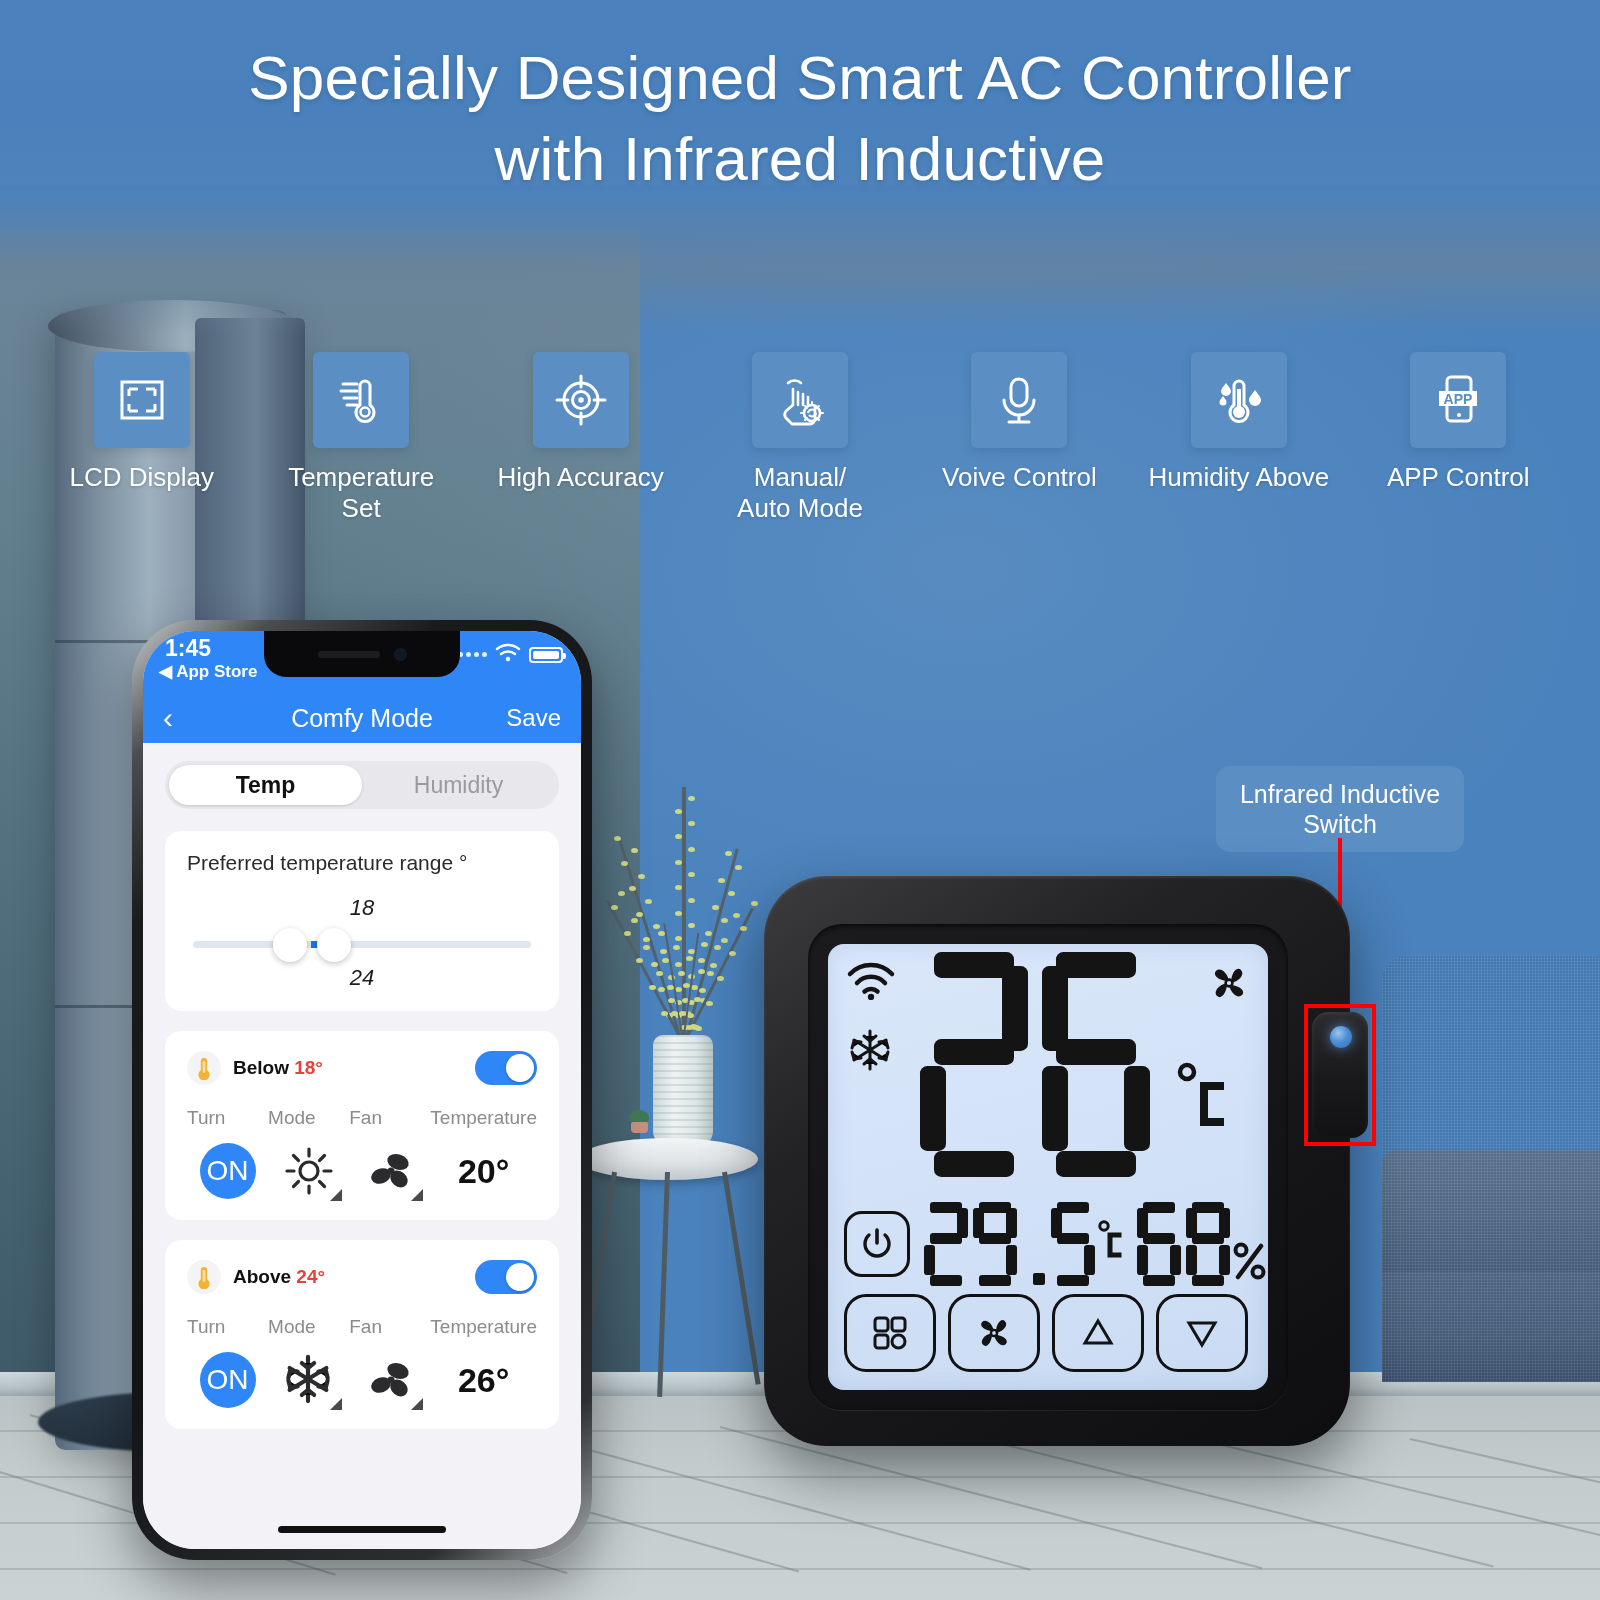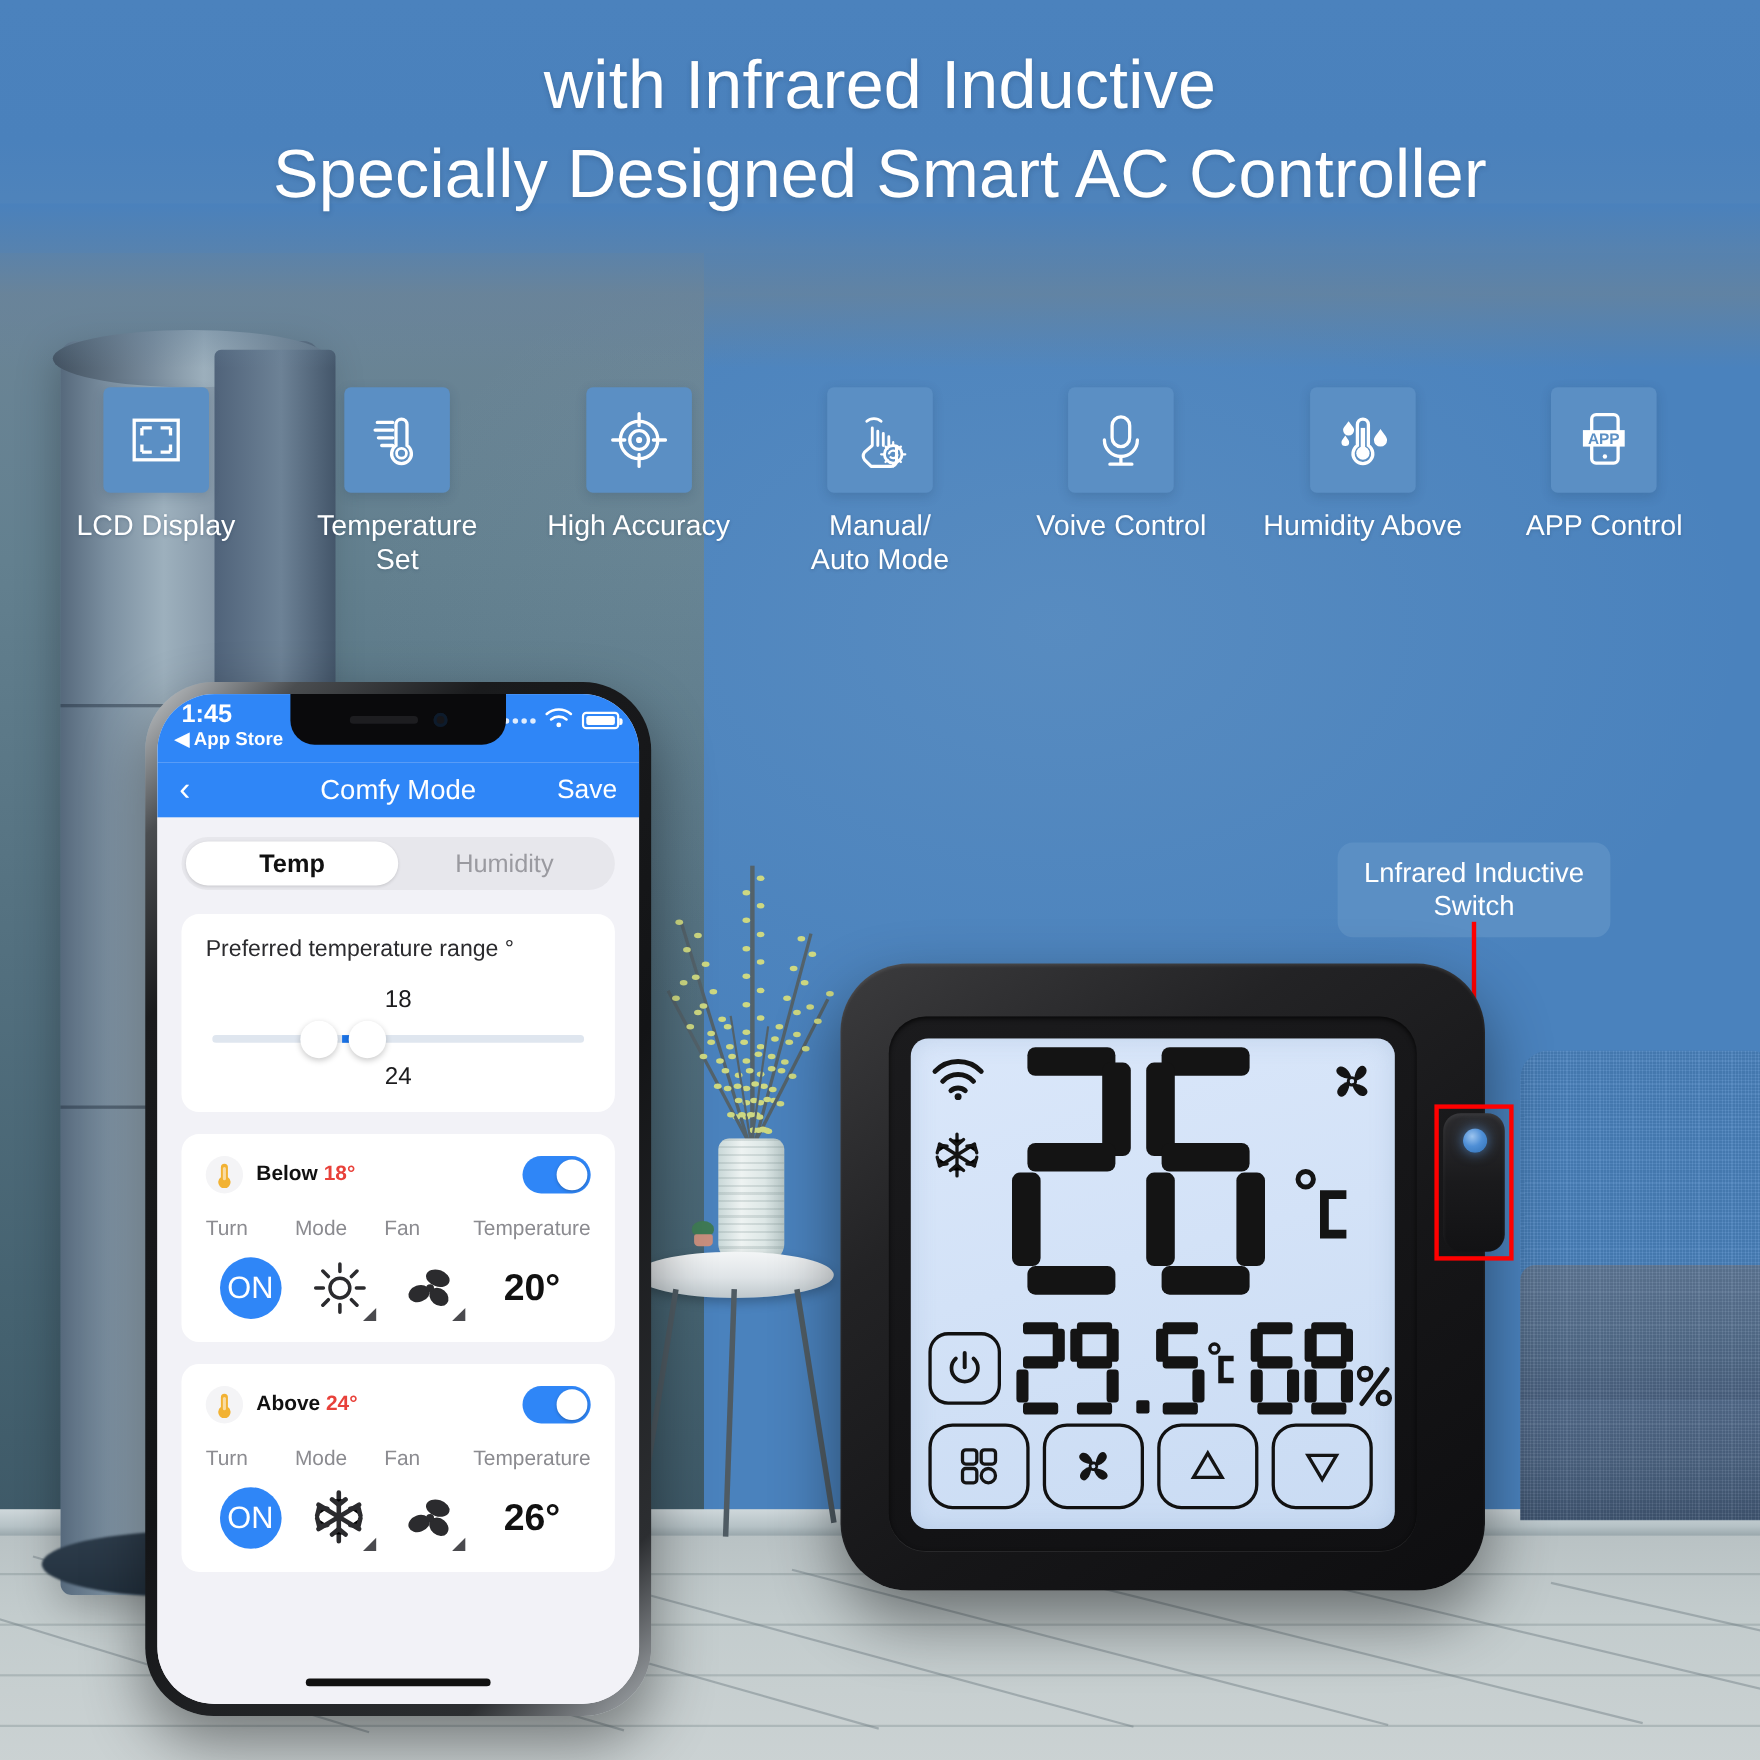--- a/index.html
+++ b/index.html
@@ -262,21 +262,21 @@
   }
   .seg-item{
     flex:1; display:flex; align-items:center; justify-content:center;
     font-size:23px; color:#9a9aa0; border-radius:20px;
   }
   .seg-item.active{ background:#fff; color:#111; font-weight:bold; box-shadow:0 1px 3px rgba(0,0,0,0.14); }
 
   .card{ background:#fff; border-radius:16px; padding:20px 22px; margin-bottom:20px; }
   .card-title{ font-size:21px; color:#2b2b2e; }
 
-  .slider-wrap{ margin-top:20px; position:relative; height:96px; }
+  .slider-wrap{ margin-top:20px; position:relative; height:96px;font-style:italic; }
   .sl-val-top{ position:absolute; left:0; right:0; top:0; text-align:center; font-size:22px; color:#1c1c1e; }
   .sl-val-bot{ position:absolute; left:0; right:0; bottom:0; text-align:center; font-size:22px; color:#1c1c1e; }
   .sl-track{ position:absolute; left:6px; right:6px; top:46px; height:7px; border-radius:4px; background:#dfe6ef; }
   .sl-fill{ position:absolute; left:118px; width:16px; top:0; height:7px; background:#1a73e8; }
   .sl-thumb{
     position:absolute; top:-13px; width:34px; height:34px; border-radius:50%;
     background:#fff; box-shadow:0 2px 6px rgba(0,0,0,0.22);
   }
 
   .cond-head{ display:flex; align-items:center; justify-content:space-between; }
@@ -462,22 +462,22 @@
     </div>
   <div class="sofa-skirt">
       <div class="fabric"></div>
     </div>
 
   <div class="bg-header-band"></div>
   <div class="bg-fade"></div>
 </div>
 
 <div class="headline">
+  <div>Specially Designed Smart AC Controller</div>
   <div>with Infrared Inductive</div>
-  <div>Specially Designed Smart AC Controller</div>
 </div>
 
 <div class="features">
 
   <div class="feature">
     <div class="ftile">
       <svg width="56" height="56" viewBox="0 0 56 56">
         <rect x="8" y="10" width="40" height="36" fill="none" stroke="#fff" stroke-width="3"></rect>
         <path d="M15 17 h9 M15 17 v7 M41 17 h-9 M41 17 v7 M15 39 h9 M15 39 v-7 M41 39 h-9 M41 39 v-7" fill="none" stroke="#fff" stroke-width="3"></path>
       </svg>

